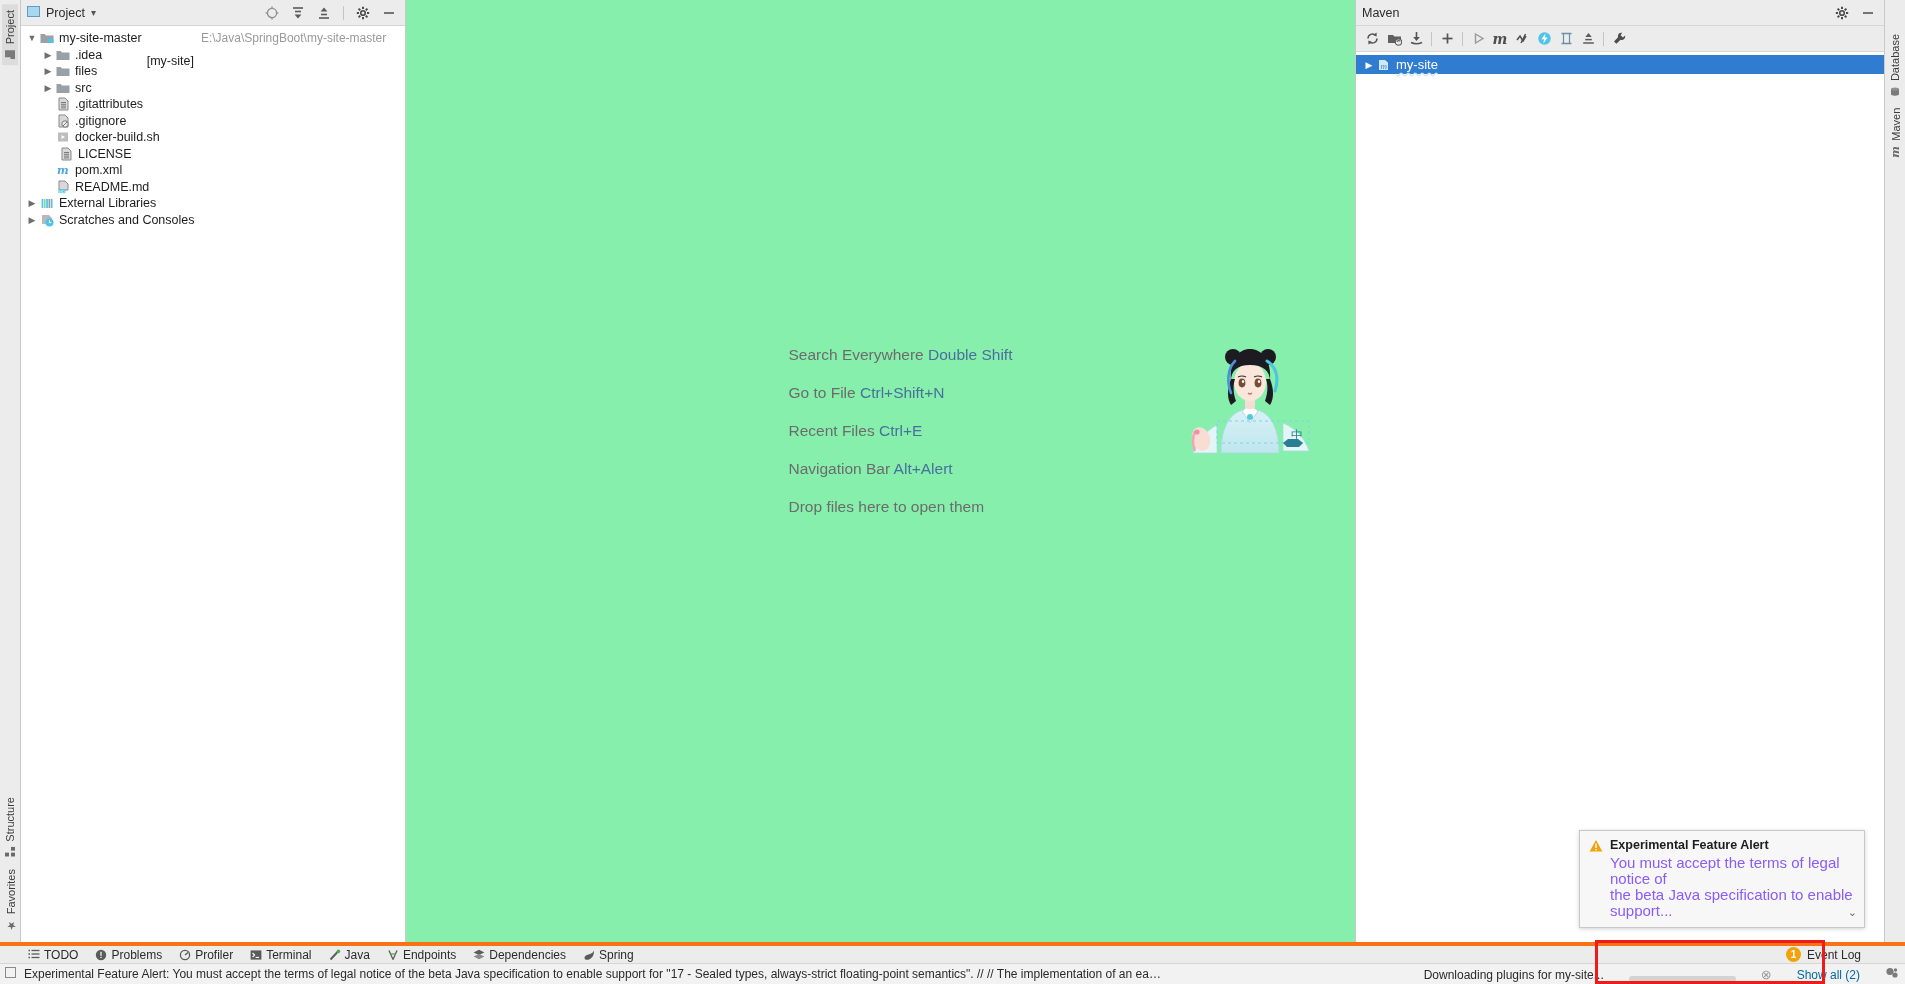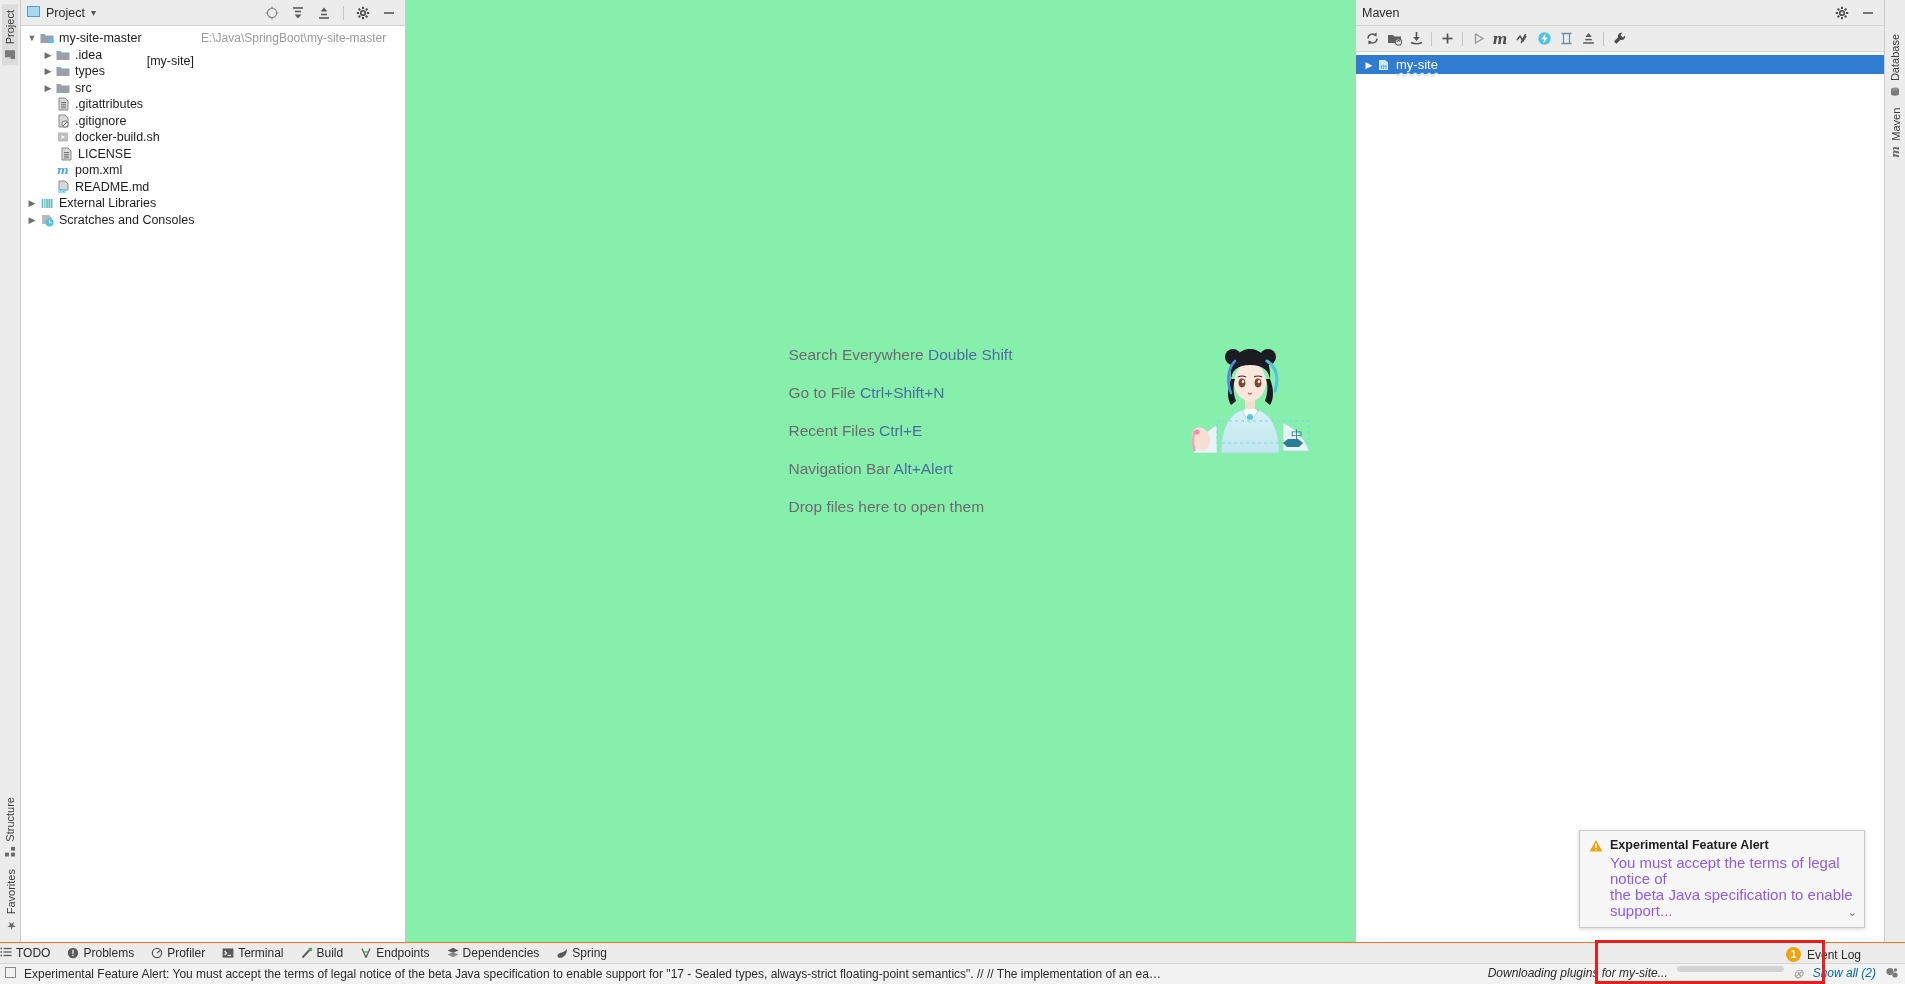--- a/index.html
+++ b/index.html
@@ -105,33 +105,33 @@
   .watermark {
     position: absolute; right: 120px; bottom: 24px; z-index: 25;
     color: rgba(120,120,120,.55); text-align: center; pointer-events: none;
     font-family: "Liberation Sans", sans-serif;
   }
   .wm1 { font-size: 19px; }
   .wm2 { font-size: 13px; margin-top: 3px; }
 
   
   .tool-strip {
-    height: 21px; background: #ececec; border-top: 1px solid #f97316;
-    display: flex; align-items: center; padding-left: 0; gap: 17px; flex: 0 0 21px;
+    height: 21px; background: #ececec; border-top: 4px solid #f97316;
+    display: flex; align-items: center; padding-left: 28px; gap: 17px; flex: 0 0 21px;
     font-size: 12px; color: #2b2b2b;
   }
   .tool-item { display: flex; align-items: center; gap: 4px; cursor: default; white-space: nowrap; }
 
   .status-bar {
     height: 21px; background: #f2f2f2; border-top: 1px solid #d6d6d6;
     display: flex; align-items: center; padding: 0 6px 0 5px; gap: 7px;
     font-size: 12px; color: #2b2b2b; flex: 0 0 21px; position: relative;
   }
   .status-msg { white-space: nowrap; overflow: hidden; text-overflow: ellipsis; max-width: 1140px; }
-  .status-right { margin-left: auto; display: flex; align-items: flex-start; gap: 9px; font-style: italic; }
+  .status-right { margin-left: auto; display: flex; align-items: flex-end; gap: 25px; }
   .progress-track { width: 107px; height: 6px; background: #d3d3d3; border-radius: 3px; overflow: hidden; }
   .progress-fill { height: 100%; background: #2f7cd0; border-radius: 3px; }
   .link { color: #0369a1; cursor: default; }
   .badge-count {
     width: 15px; height: 15px; border-radius: 50%; background: #f0a30a; color: #fff;
     font-size: 10px; display: flex; align-items: center; justify-content: center; font-weight: bold;
   }
 
   
   .redbox {
@@ -255,21 +255,21 @@
             </span>
             <span class="tname">.idea</span>
           </div>
           <div class="trow" style="padding-left: 20px;">
             <span class="chev">▶</span>
             <span class="tree-icon">
               <svg width="14" height="14" viewBox="0 0 14 14">
                 <path d="M0.5 3 h4.2 l1.2 1.4 H13.5 V12 H0.5 Z" fill="#9aa0a6"></path>
               </svg>
             </span>
-            <span class="tname">types</span>
+            <span class="tname">files</span>
           </div>
           <div class="trow" style="padding-left: 20px;">
             <span class="chev">▶</span>
             <span class="tree-icon">
               <svg width="14" height="14" viewBox="0 0 14 14">
                 <path d="M0.5 3 h4.2 l1.2 1.4 H13.5 V12 H0.5 Z" fill="#9aa0a6"></path>
               </svg>
             </span>
             <span class="tname">src</span>
           </div>
@@ -626,21 +626,21 @@
         </span>
         <span>Terminal</span>
       </div>
       <div class="tool-item">
         <span style="display: flex;">
           <svg width="12" height="12" viewBox="0 0 12 12">
             <line x1="1.5" y1="10.5" x2="8.5" y2="3" stroke="#5b5b5b" stroke-width="1.9"></line>
             <circle cx="9.4" cy="2.4" r="1.8" fill="#46b04a"></circle>
           </svg>
         </span>
-        <span>Build</span>
+        <span>Java</span>
       </div>
       <div class="tool-item">
         <span style="display: flex;">
           <svg width="12" height="12" viewBox="0 0 12 12">
             <line x1="2" y1="1.5" x2="6" y2="10.5" stroke="#5b5b5b" stroke-width="1.3"></line>
             <line x1="10" y1="1.5" x2="6" y2="10.5" stroke="#5b5b5b" stroke-width="1.3"></line>
             <line x1="3.4" y1="5" x2="8.6" y2="5" stroke="#46b04a" stroke-width="1.3"></line>
           </svg>
         </span>
         <span>Endpoints</span>

